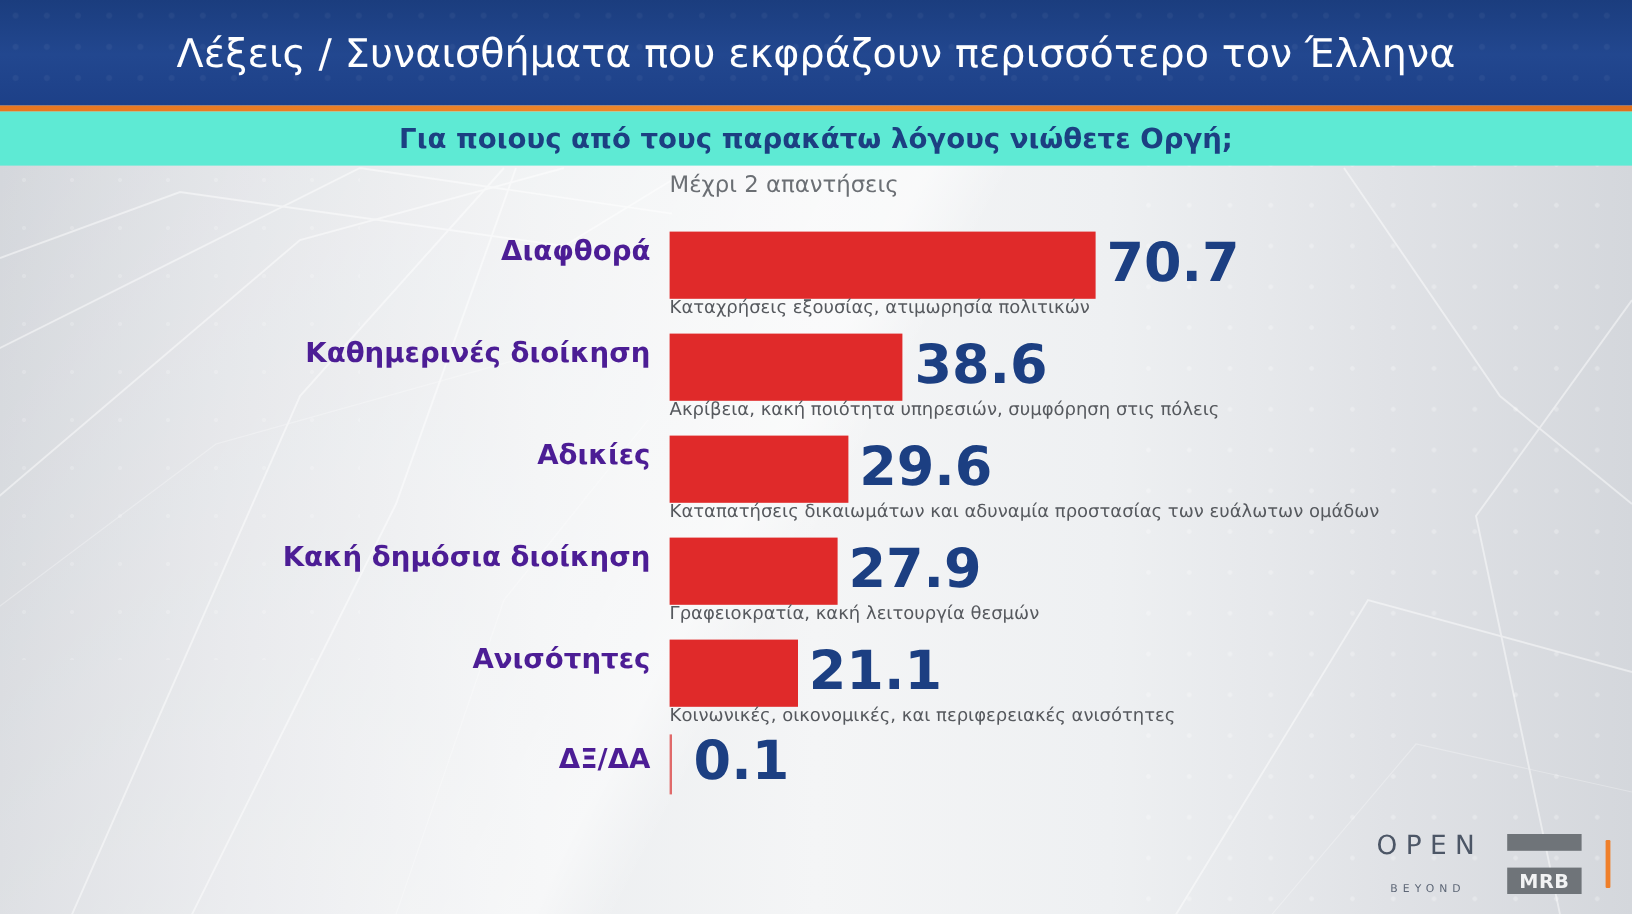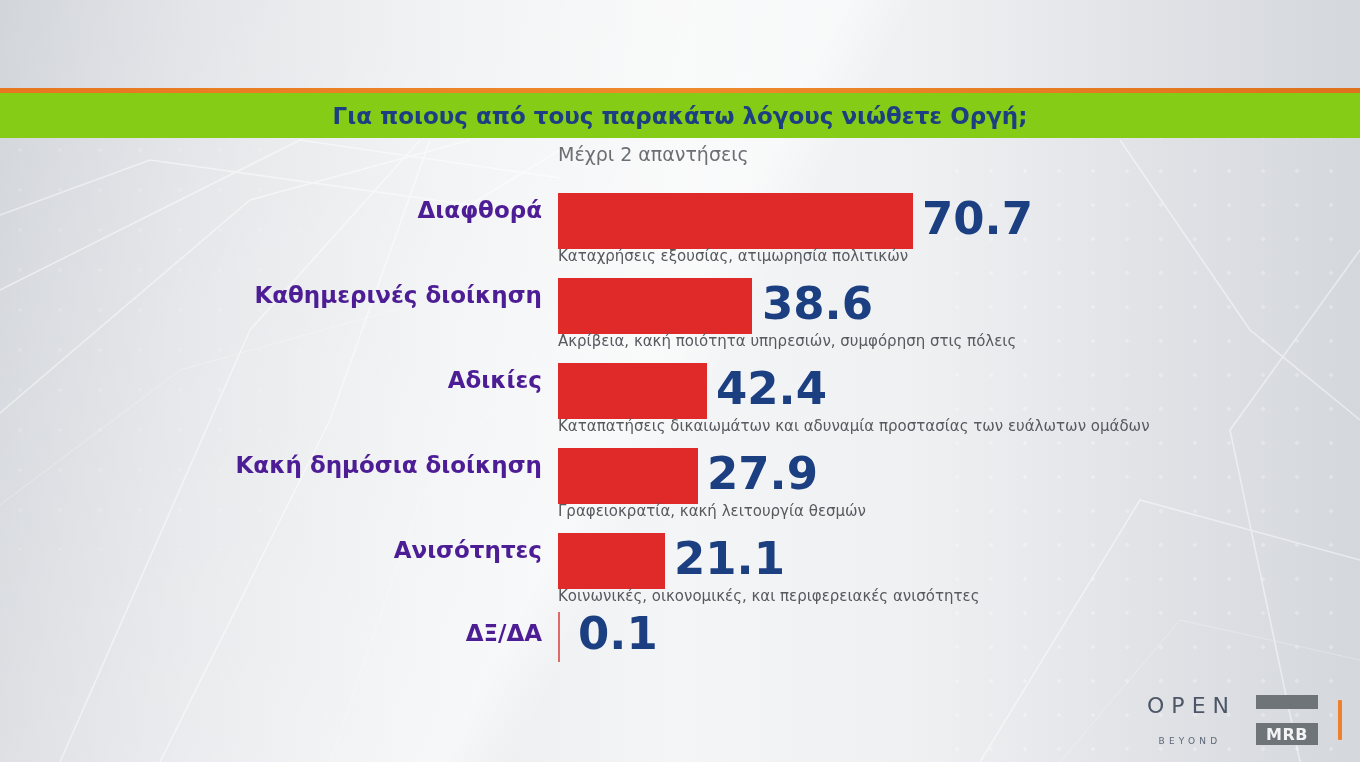--- a/index.html
+++ b/index.html
@@ -48,21 +48,21 @@
     white-space:nowrap;
   }
   .header-rule{
     position:absolute;left:0;top:88px;width:1360px;height:5px;
     background:linear-gradient(to right,#e8761f 0%,#ef8a2b 50%,#e0701c 100%);
   }
 
   
   .subtitle-band{
     position:absolute;left:0;top:93px;width:1360px;height:45px;
-    background:#84cc16;
+    background:#5eead4;
     display:flex;align-items:center;justify-content:center;
   }
   .subtitle{
     color:#1c3f82;font-size:23px;font-weight:700;white-space:nowrap;
     font-family:"DejaVu Sans","Liberation Sans",sans-serif;
   }
 
   
   .note{
     position:absolute;left:558px;top:143px;
@@ -143,20 +143,23 @@
     </g>
     <g stroke="#ffffff" stroke-width="1" fill="none" opacity="0.5">
       <path d="M-20 520 L 180 370 L 430 300"></path>
       <path d="M330 762 L 420 500 L 540 350"></path>
       <path d="M1360 660 L 1180 620 L 1060 762"></path>
     </g>
   </svg>
   <div class="bg-dots"></div>
   <div class="bg-dots-l"></div>
 
+  <div class="header">
+    <div class="header-title">Λέξεις / Συναισθήματα που εκφράζουν περισσότερο τον Έλληνα</div>
+  </div>
   <div class="header-rule"></div>
 
   <div class="subtitle-band">
     <div class="subtitle">Για ποιους από τους παρακάτω λόγους νιώθετε Οργή;</div>
   </div>
 
   <div class="note">Μέχρι 2 απαντήσεις</div>
 
   <div class="chart">
 
@@ -170,21 +173,21 @@
     <div class="row">
       <div class="row-label">Καθημερινές διοίκηση</div>
       <div class="bar" style="width:194px"></div>
       <div class="value" style="left:762px">38.6</div>
       <div class="sublabel">Ακρίβεια, κακή ποιότητα υπηρεσιών, συμφόρηση στις πόλεις</div>
     </div>
 
     <div class="row">
       <div class="row-label">Αδικίες</div>
       <div class="bar" style="width:149px"></div>
-      <div class="value" style="left:716px">42.4</div>
+      <div class="value" style="left:716px">29.6</div>
       <div class="sublabel">Καταπατήσεις δικαιωμάτων και αδυναμία προστασίας των ευάλωτων ομάδων</div>
     </div>
 
     <div class="row">
       <div class="row-label">Κακή δημόσια διοίκηση</div>
       <div class="bar" style="width:140px"></div>
       <div class="value" style="left:707px">27.9</div>
       <div class="sublabel">Γραφειοκρατία, κακή λειτουργία θεσμών</div>
     </div>
 

